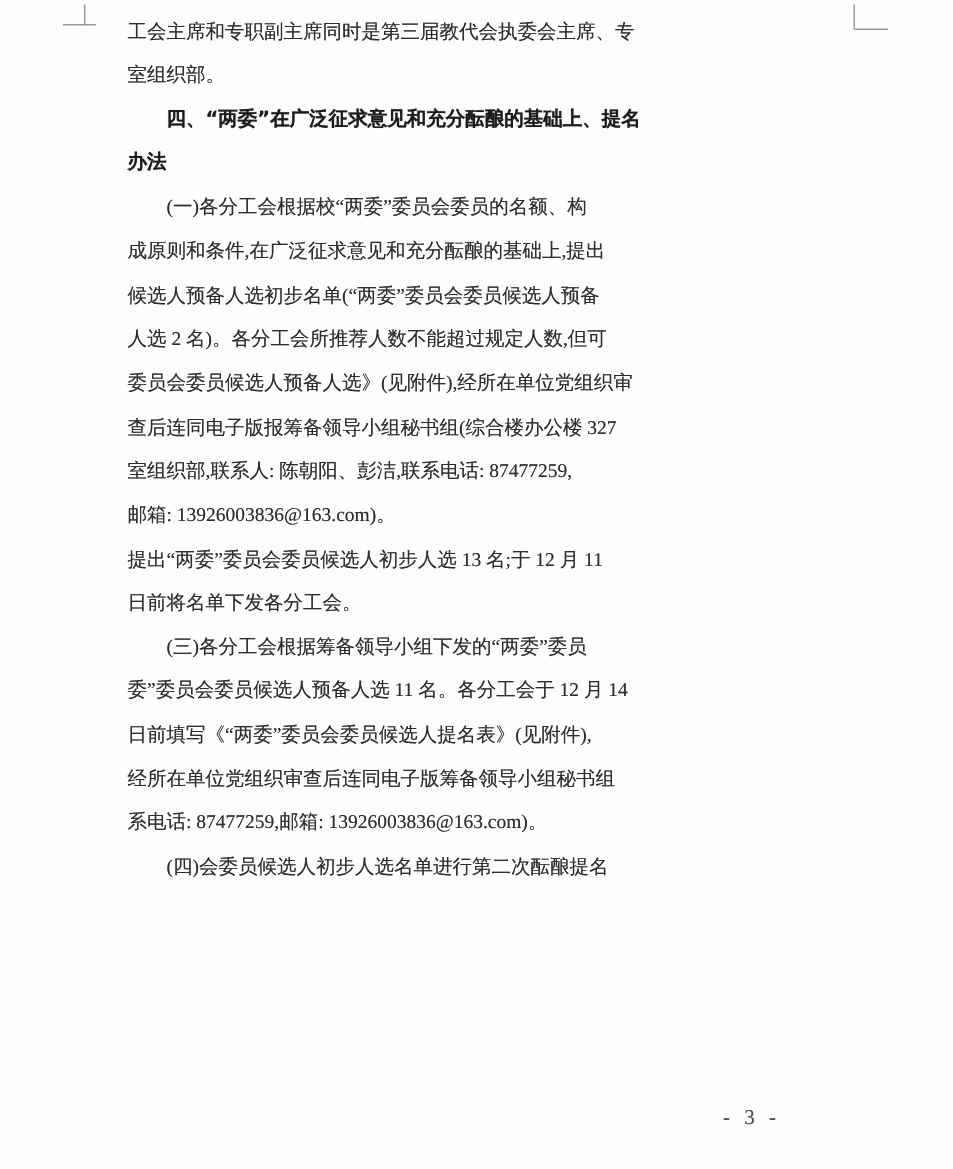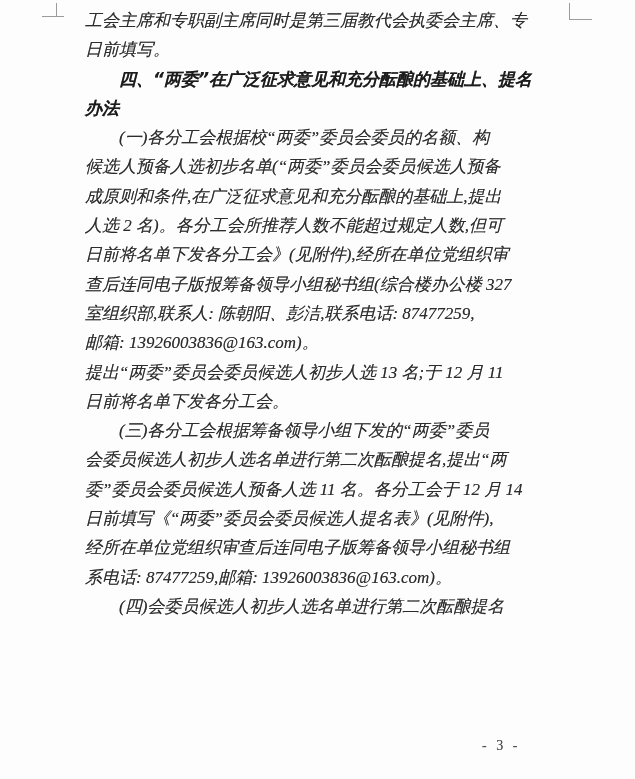--- a/index.html
+++ b/index.html
@@ -15,24 +15,23 @@
     background:var(--bg);
     font-family:"Liberation Serif","DejaVu Serif",serif;
   }
   .page{position:absolute;inset:0;}
   
   .text-block{
     position:absolute;left:85px;top:6px;width:478px;
     color:var(--text);
   }
   .line{
-    height:29.3px;line-height:29.3px;font-size:17px;
+    height:29.3px;line-height:29.3px;font-size:13px;
     white-space:nowrap;
     text-shadow:0 0 .4px rgba(40,40,40,.55);
-    font-style:italic;
   }
   .line.heading{
     font-family:"DejaVu Sans","Liberation Sans",sans-serif;
     font-weight:700;color:var(--heading);
     text-shadow:0 0 .5px rgba(20,20,20,.6);
   }
   .line.ind{text-indent:2em;}
   
   .cm{position:absolute;background:var(--crop);}
   
@@ -52,35 +51,34 @@
     <div class="cm" style="left:56px;top:3px;width:1px;height:14px;"></div>
     <div class="cm" style="left:42px;top:16px;width:22px;height:1px;"></div>
   </div>
   <div>
     <div class="cm" style="left:569px;top:3px;width:1px;height:16px;"></div>
     <div class="cm" style="left:569px;top:19px;width:23px;height:1px;"></div>
   </div>
 
   <div class="text-block">
       <div class="line">工会主席和专职副主席同时是第三届教代会执委会主席、专</div>
-      <div class="line">日前填写。</div>
+      <div class="line">室组织部。</div>
       <div class="line heading ind">四、“两委”在广泛征求意见和充分酝酿的基础上、提名</div>
       <div class="line heading">办法</div>
       <div class="line ind">(一)各分工会根据校“两委”委员会委员的名额、构</div>
+      <div class="line">成原则和条件,在广泛征求意见和充分酝酿的基础上,提出</div>
       <div class="line">候选人预备人选初步名单(“两委”委员会委员候选人预备</div>
-      <div class="line">成原则和条件,在广泛征求意见和充分酝酿的基础上,提出</div>
       <div class="line">人选 2 名)。各分工会所推荐人数不能超过规定人数,但可</div>
-      <div class="line">日前将名单下发各分工会》(见附件),经所在单位党组织审</div>
+      <div class="line">委员会委员候选人预备人选》(见附件),经所在单位党组织审</div>
       <div class="line">查后连同电子版报筹备领导小组秘书组(综合楼办公楼 327</div>
       <div class="line">室组织部,联系人: 陈朝阳、彭洁,联系电话: 87477259,</div>
       <div class="line">邮箱: 13926003836@163.com)。</div>
       <div class="line">提出“两委”委员会委员候选人初步人选 13 名;于 12 月 11</div>
       <div class="line">日前将名单下发各分工会。</div>
       <div class="line ind">(三)各分工会根据筹备领导小组下发的“两委”委员</div>
-      <div class="line">会委员候选人初步人选名单进行第二次酝酿提名,提出“两</div>
       <div class="line">委”委员会委员候选人预备人选 11 名。各分工会于 12 月 14</div>
       <div class="line">日前填写《“两委”委员会委员候选人提名表》(见附件),</div>
       <div class="line">经所在单位党组织审查后连同电子版筹备领导小组秘书组</div>
       <div class="line">系电话: 87477259,邮箱: 13926003836@163.com)。</div>
       <div class="line ind">(四)会委员候选人初步人选名单进行第二次酝酿提名</div>
     </div>
 
   <div class="page-number">- 3 -</div>
 
 </div>

